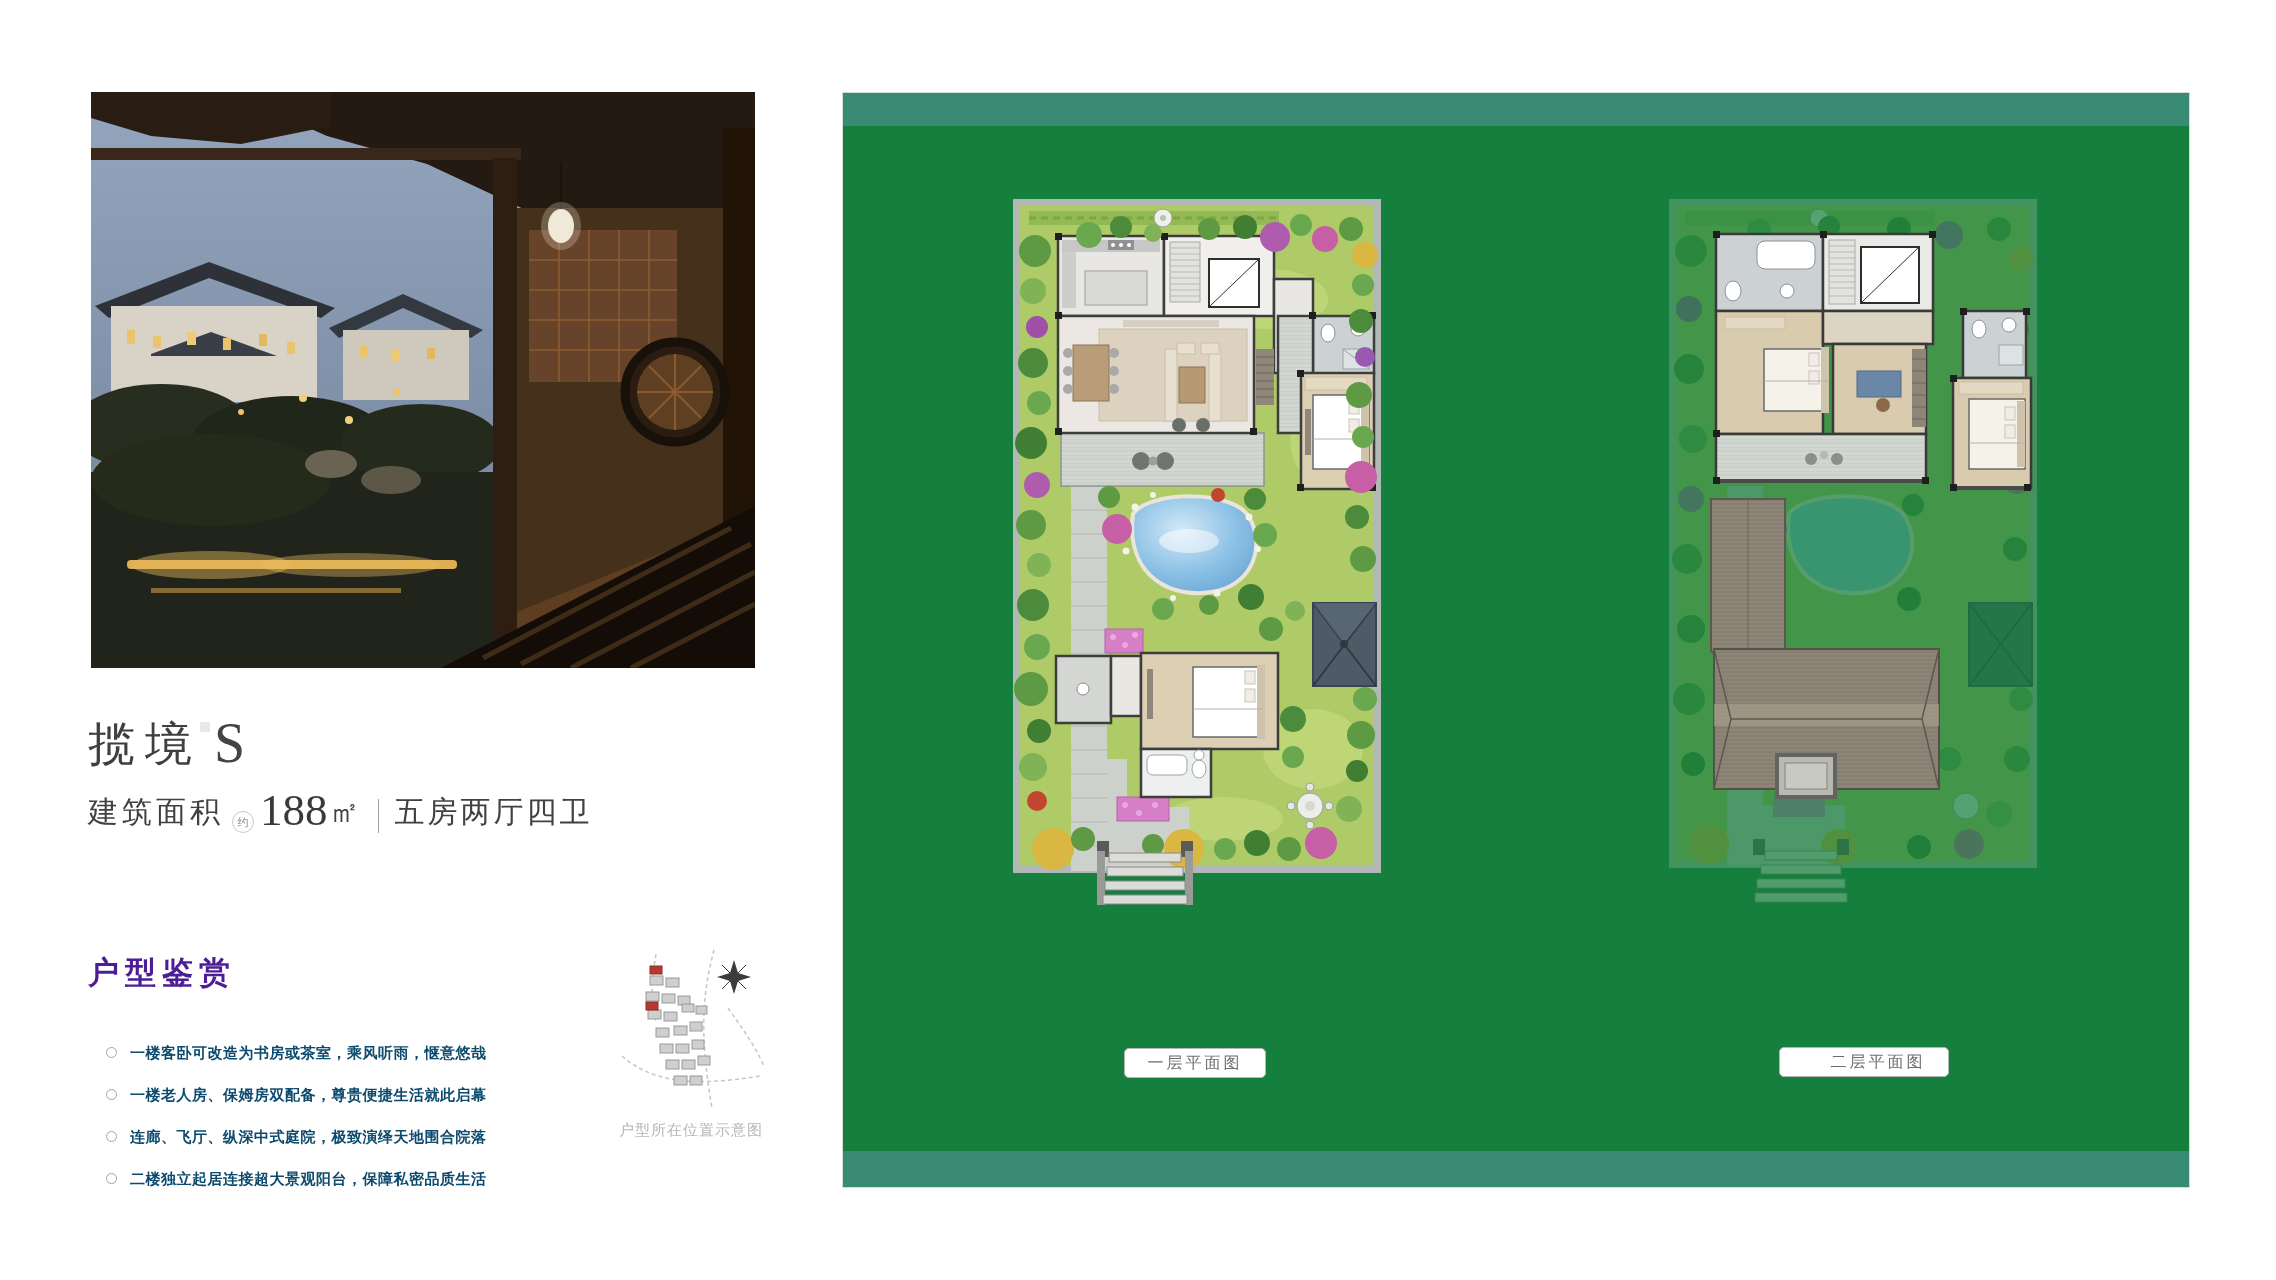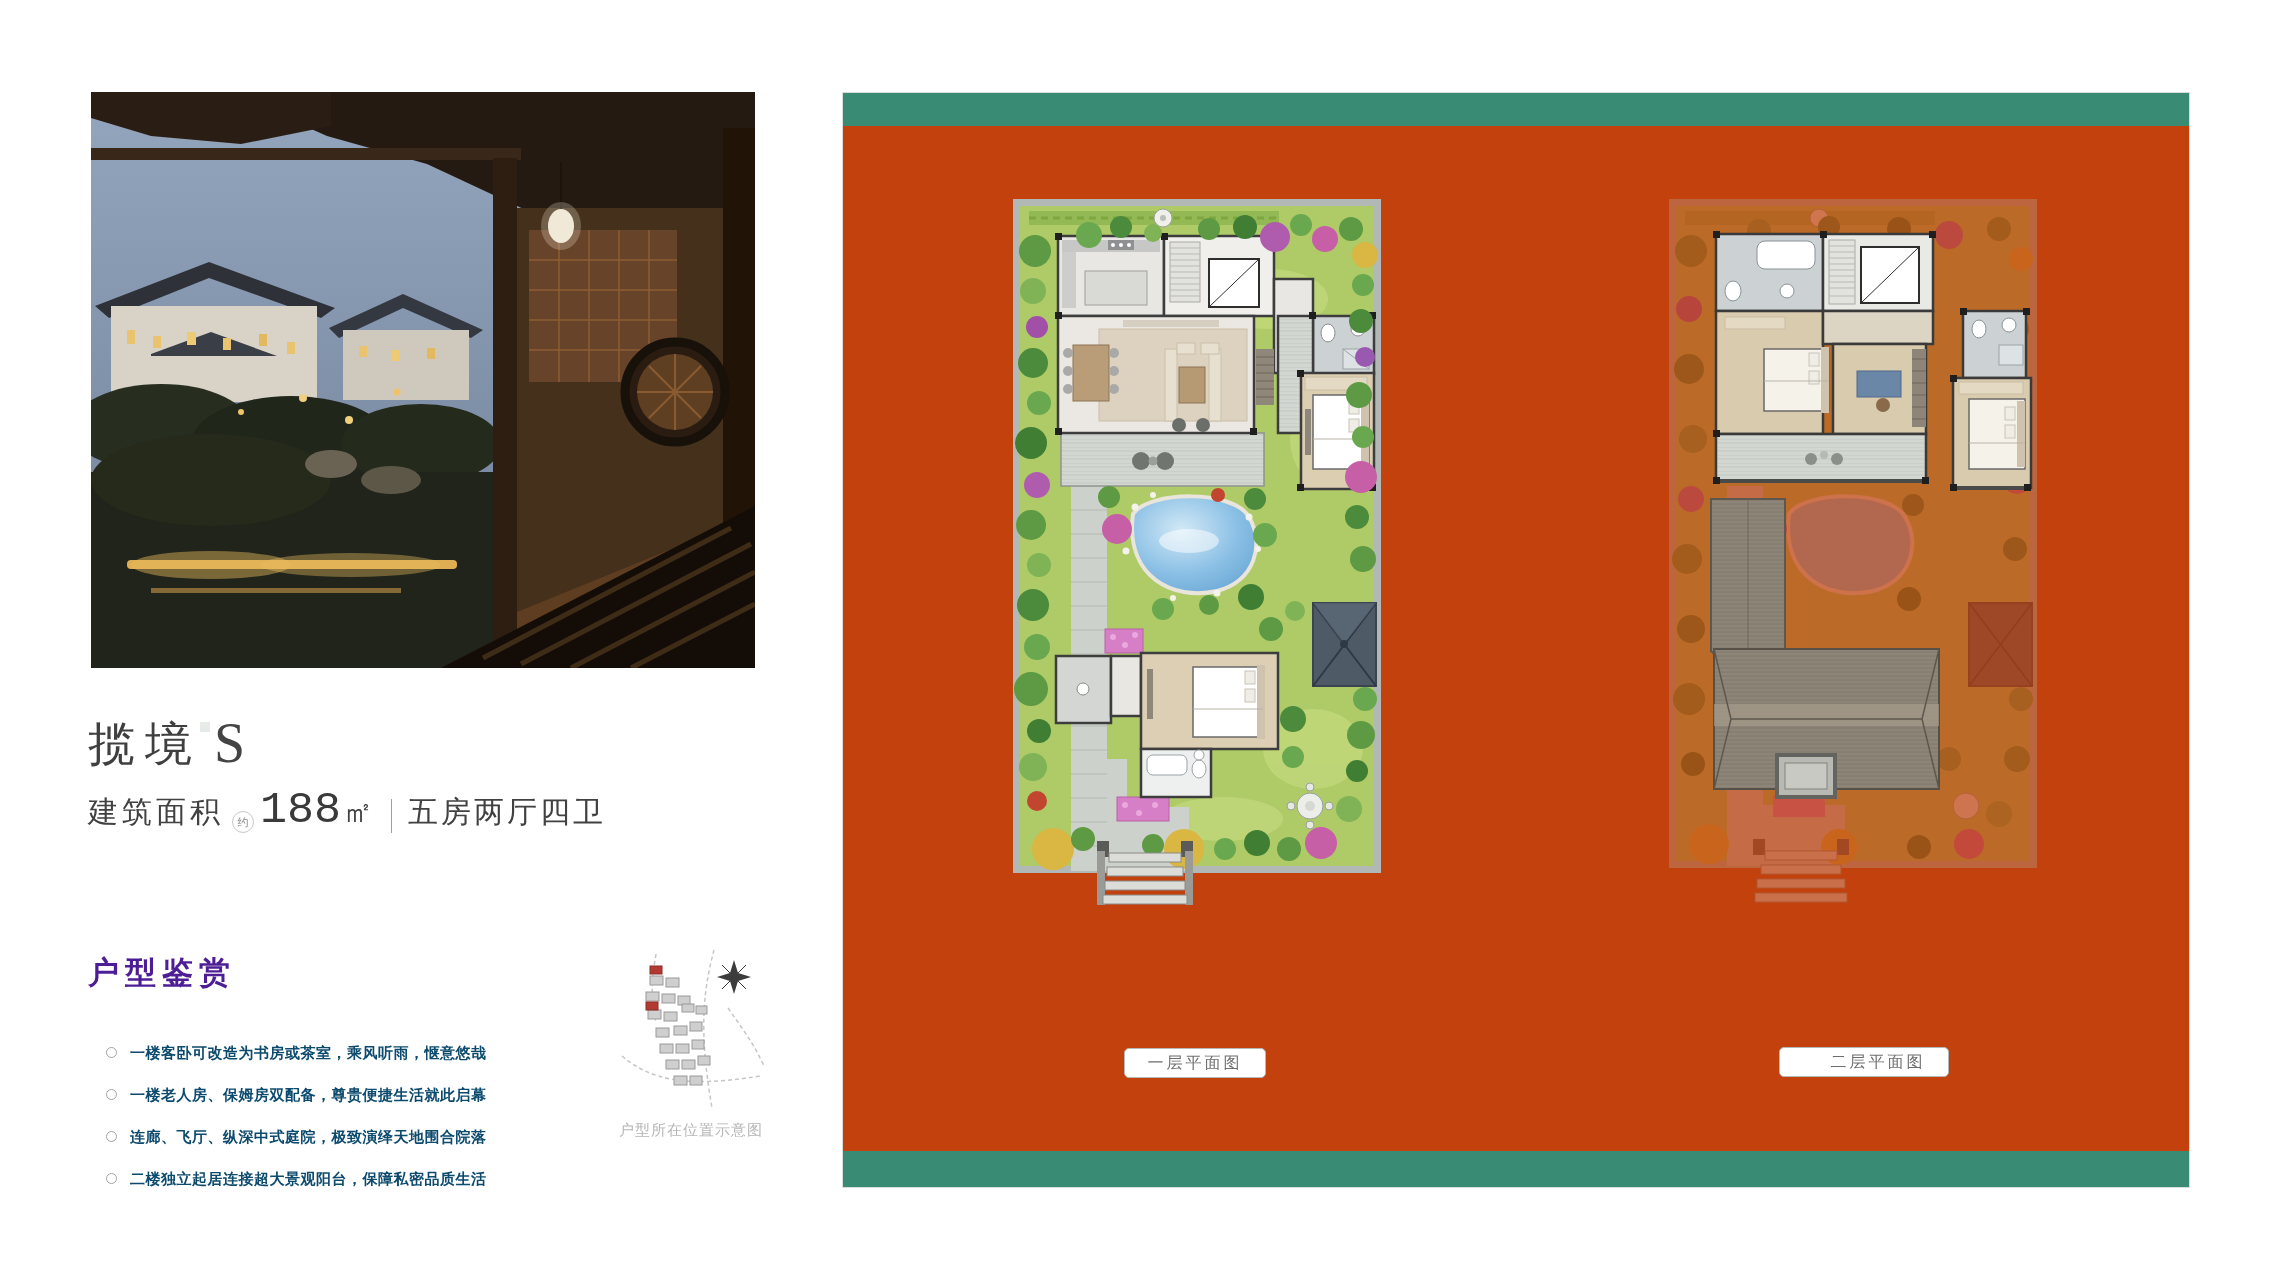--- a/index.html
+++ b/index.html
@@ -10,35 +10,35 @@
   .photo{position:absolute;left:91px;top:92px;width:664px;height:576px;overflow:hidden;background:#6f7f98;}
   .title-row{position:absolute;left:88px;top:702px;height:66px;display:flex;align-items:flex-end;
              font-family:"Liberation Serif","DejaVu Serif",serif;color:#3f3f3f;}
   .t-main{font-size:47px;letter-spacing:10px;line-height:1;}
   .t-mark{width:10px;height:10px;background:#e7ebe8;display:inline-block;margin:0 4px 36px -2px;}
   .t-suffix{font-size:56px;line-height:.9;color:#444;}
   .spec-row{position:absolute;left:88px;top:788px;display:flex;align-items:flex-end;color:#414141;}
   .spec-label{font-size:30px;letter-spacing:4px;font-family:"Liberation Serif","DejaVu Serif",serif;}
   .spec-approx{width:20px;height:20px;border:1px solid #c9c9c9;border-radius:50%;color:#8a8a8a;
                font-size:11px;display:flex;align-items:center;justify-content:center;margin:10px 6px 0 8px;}
-  .spec-area{font-size:45px;font-family:Liberation Mono, monospace;color:#3a3a3a;line-height:1;}
+  .spec-area{font-size:45px;font-family:Liberation Serif, serif;color:#3a3a3a;line-height:1;}
   .spec-unit{font-size:30px;font-family:"Liberation Serif","DejaVu Serif",serif;margin-left:2px;}
   .spec-divider{width:0;height:34px;border-left:1px solid #9f9f9f;margin:0 16px 0 18px;}
   .spec-layout{font-size:30px;letter-spacing:3px;font-family:"Liberation Serif","DejaVu Serif",serif;}
   .section-heading{position:absolute;left:88px;top:952px;font-size:31px;letter-spacing:6px;color:#4c1d95;
                    font-weight:600;font-family:"Liberation Serif","DejaVu Serif",serif;}
   .bullets{position:absolute;left:106px;top:1042px;width:430px;}
   .bullet-row{display:flex;align-items:flex-start;height:42px;}
   .dot{width:9px;height:9px;border:1.5px solid #a3a3a3;border-radius:50%;margin:5px 13px 0 0;flex:none;}
   .btext{font-size:15px;letter-spacing:.5px;color:#0c4a6e;line-height:21px;font-weight:bold;}
   .sitemap{position:absolute;left:616px;top:948px;width:150px;text-align:center;}
   .sitemap-caption{font-size:15px;color:#b5b5b5;letter-spacing:1px;margin-top:1px;font-family:Liberation Mono, monospace;}
 
   
-  .panel{position:absolute;left:842px;top:92px;width:1348px;height:1096px;background:#c2410c;
+  .panel{position:absolute;left:842px;top:92px;width:1348px;height:1096px;background:#15803d;
          border:1px solid #d9ded b;border:1px solid #d9dedb;box-sizing:border-box;}
   .bar{position:absolute;left:0;width:1346px;}
   .bar-top{top:0;height:33px;}
   .bar-bottom{bottom:0;height:36px;}
   .plan{position:absolute;}
   .plan1{left:170px;top:106px;width:368px;height:712px;}
   .plan2{left:826px;top:106px;width:368px;height:707px;}
   .plan-label{position:absolute;width:140px;height:28px;border:1px solid #b5b9b6;border-radius:5px;
               display:flex;align-items:center;justify-content:center;font-size:16px;letter-spacing:3px;
               color:#6e6e6e;font-family:"Liberation Serif","DejaVu Serif",serif;background:#fff;}

